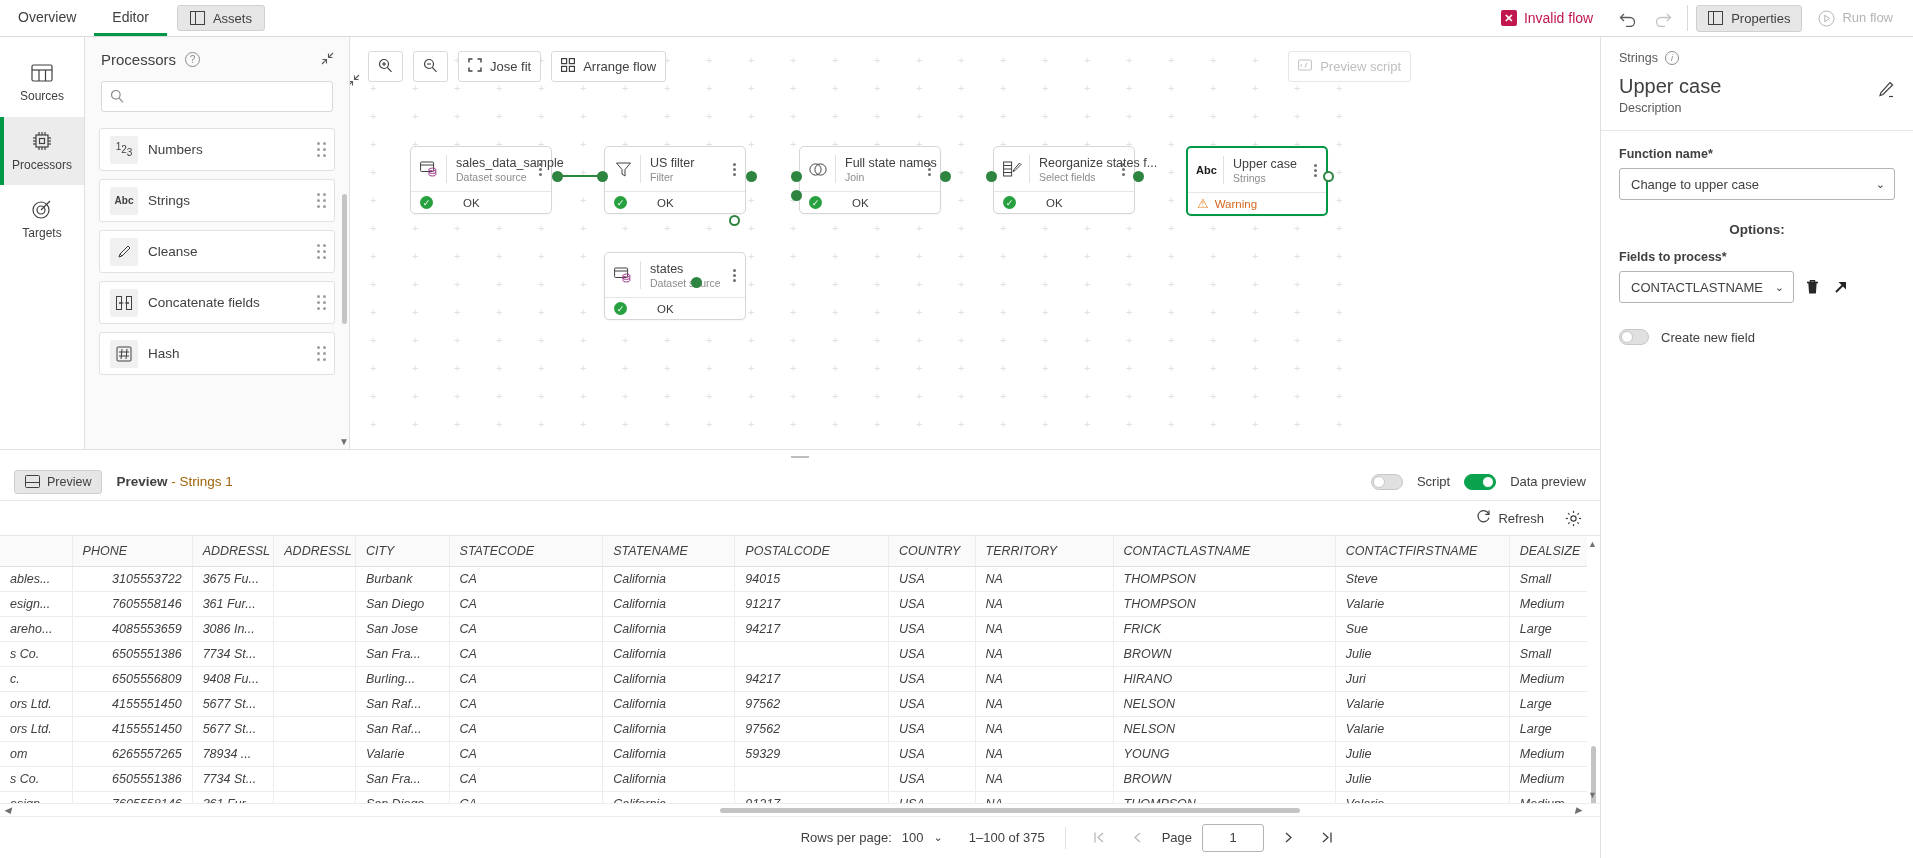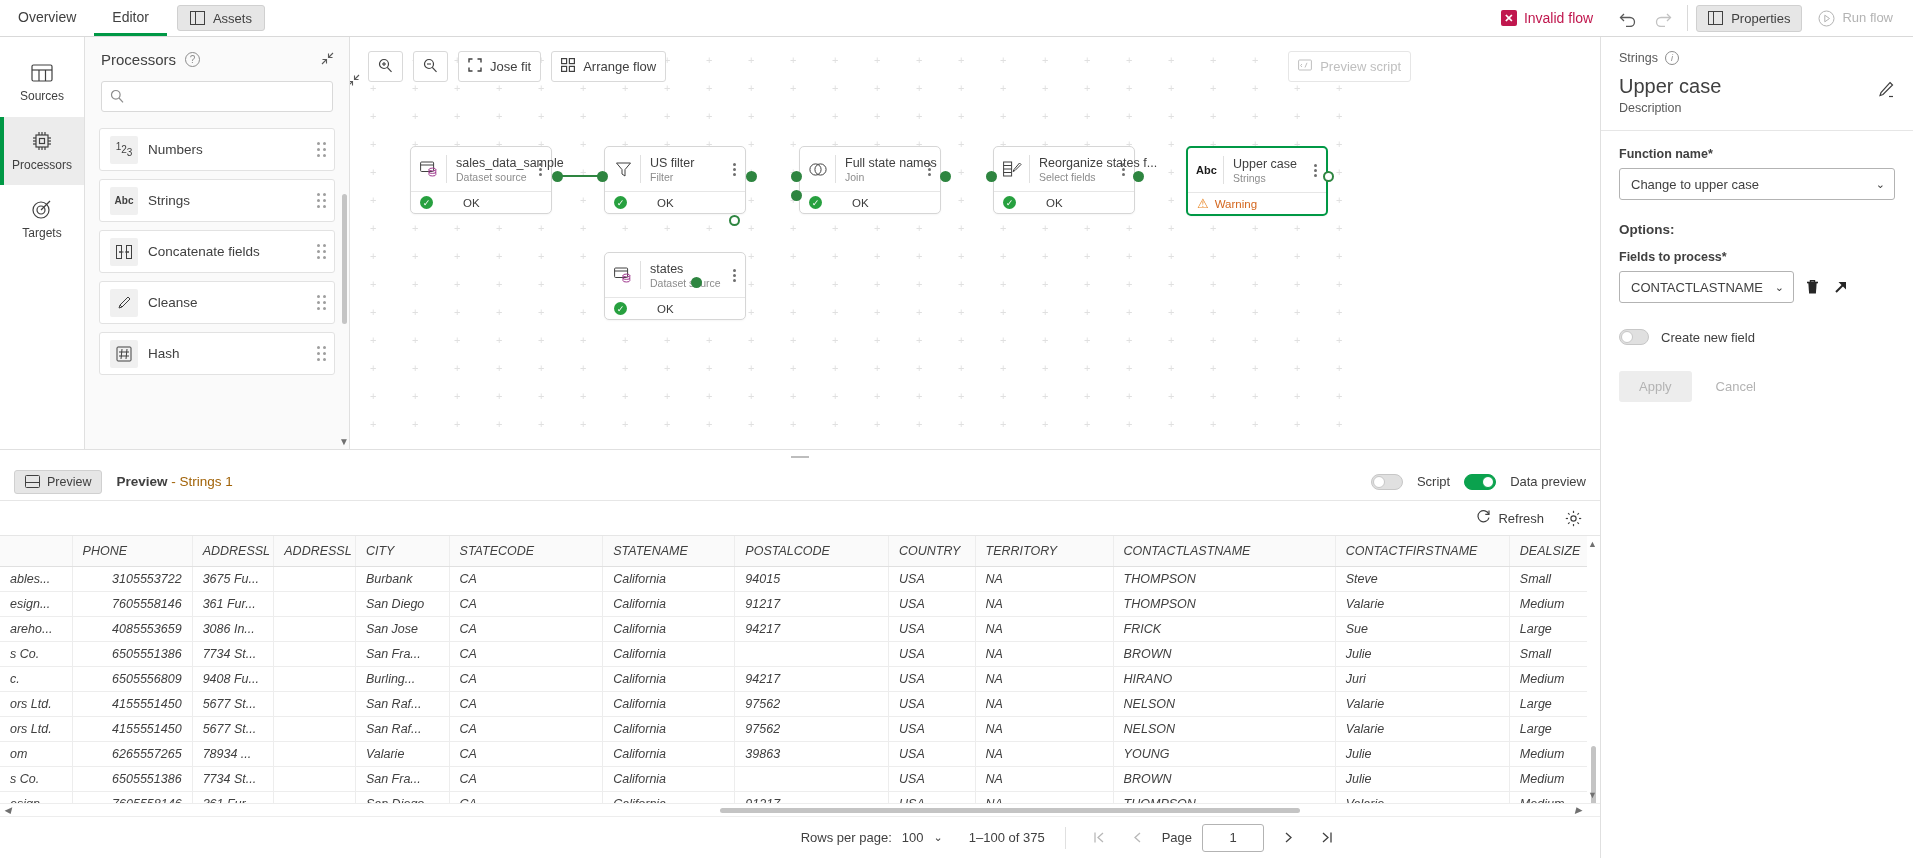--- a/index.html
+++ b/index.html
@@ -206,21 +206,21 @@
   .pencil { color: #404040; cursor: pointer; margin-top: 5px; }
   .props-body { padding: 16px 18px; }
   .field-label { font-size: 12.5px; color: #404040; font-weight: bold; margin-bottom: 7px; }
   .selectbox {
     height: 32px; border: 1px solid #b3b3b3; border-radius: 3px; background: #fff;
     display: flex; align-items: center; padding: 0 9px 0 11px;
     font-size: 13px; color: #404040; cursor: pointer;
   }
   .selectbox .val { flex: 1; }
   .chev { color: #404040; font-size: 11px; }
-  .options-title { font-size: 13.5px; color: #404040; font-weight: bold; margin: 22px 0 13px 0; }
+  .options-title { font-size: 13.5px; color: #404040; font-weight: bold; margin: 22px 0 13px 0; text-align: center; }
   .fields-row { display: flex; align-items: center; gap: 10px; }
   .fields-row .selectbox { width: 175px; }
   .mini-icon { color: #404040; cursor: pointer; display: flex; align-items: center; }
   .toggle-row { display: flex; align-items: center; gap: 12px; margin-top: 26px; }
   .toggle {
     width: 30px; height: 16px; border-radius: 9px; background: #e0e0e0;
     border: 1px solid #c7c7c7; position: relative; cursor: pointer;
   }
   .toggle i {
     position: absolute; left: 1px; top: 1px; width: 12px; height: 12px;
@@ -461,46 +461,46 @@
               <i></i>
               <i></i>
               <i></i>
               <i></i>
               <i></i>
               <i></i>
             </span>
         </div>
         <div class="proc-item">
           <span class="proc-icon">
+            <svg width="16" height="16" viewBox="0 0 16 16">
+                <path d="M12 2 L14 4 L6 12 L3 13 L4 10 Z" fill="none" stroke="#404040"></path>
+                <line x1="4" y1="10" x2="6" y2="12" stroke="#404040"></line>
+              </svg>
+          </span>
+          <span class="proc-label">Cleanse</span>
+          <span class="drag-dots">
+              <i></i>
+              <i></i>
+              <i></i>
+              <i></i>
+              <i></i>
+              <i></i>
+            </span>
+        </div>
+        <div class="proc-item">
+          <span class="proc-icon">
             <svg width="16" height="14" viewBox="0 0 16 14">
                 <rect x="0.5" y="0.5" width="5" height="13" fill="none" stroke="#404040"></rect>
                 <rect x="10.5" y="0.5" width="5" height="13" fill="none" stroke="#404040"></rect>
                 <line x1="6" y1="7" x2="10" y2="7" stroke="#404040" stroke-dasharray="1.5 1.5"></line>
                 <circle cx="4" cy="7" r="1" fill="#404040"></circle>
                 <circle cx="12" cy="7" r="1" fill="#404040"></circle>
               </svg>
           </span>
           <span class="proc-label">Concatenate fields</span>
-          <span class="drag-dots">
-              <i></i>
-              <i></i>
-              <i></i>
-              <i></i>
-              <i></i>
-              <i></i>
-            </span>
-        </div>
-        <div class="proc-item">
-          <span class="proc-icon">
-            <svg width="16" height="16" viewBox="0 0 16 16">
-                <path d="M12 2 L14 4 L6 12 L3 13 L4 10 Z" fill="none" stroke="#404040"></path>
-                <line x1="4" y1="10" x2="6" y2="12" stroke="#404040"></line>
-              </svg>
-          </span>
-          <span class="proc-label">Cleanse</span>
           <span class="drag-dots">
               <i></i>
               <i></i>
               <i></i>
               <i></i>
               <i></i>
               <i></i>
             </span>
         </div>
         <div class="proc-item">
@@ -1324,21 +1324,21 @@
                 <td>Large</td>
               </tr>
               <tr>
                 <td>om</td>
                 <td class="num">6265557265</td>
                 <td>78934 ...</td>
                 <td></td>
                 <td>Valarie</td>
                 <td>CA</td>
                 <td>California</td>
-                <td>39863</td>
+                <td>59329</td>
                 <td>USA</td>
                 <td>NA</td>
                 <td>YOUNG</td>
                 <td>Julie</td>
                 <td>Medium</td>
               </tr>
               <tr>
                 <td>s Co.</td>
                 <td class="num">6505551386</td>
                 <td>7734 St...</td>
@@ -1471,20 +1471,16 @@
         </span>
       </div>
 
       <div class="toggle-row">
         <span class="toggle">
             <i></i>
           </span>
         <span class="toggle-label">Create new field</span>
       </div>
 
-      <div class="btnrow">
-        <button class="btn-apply">Apply</button>
-        <button class="btn-cancel">Cancel</button>
-      </div>
     </div>
   </div>
 
 </div>
 
 </body></html>

